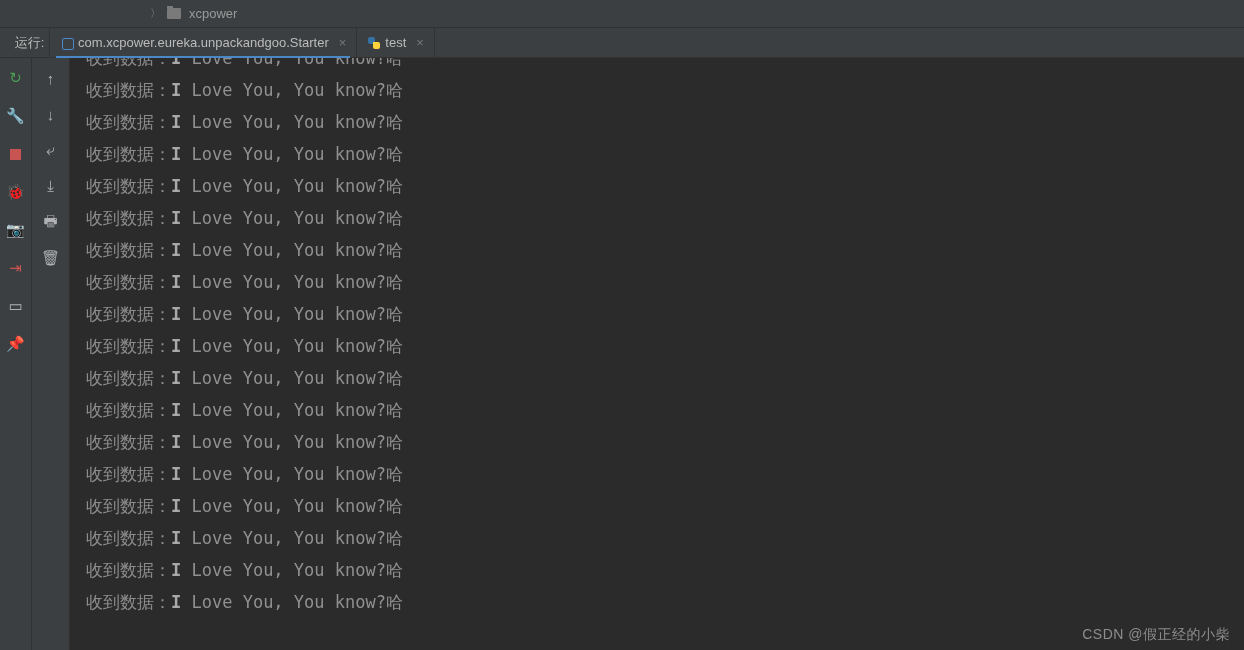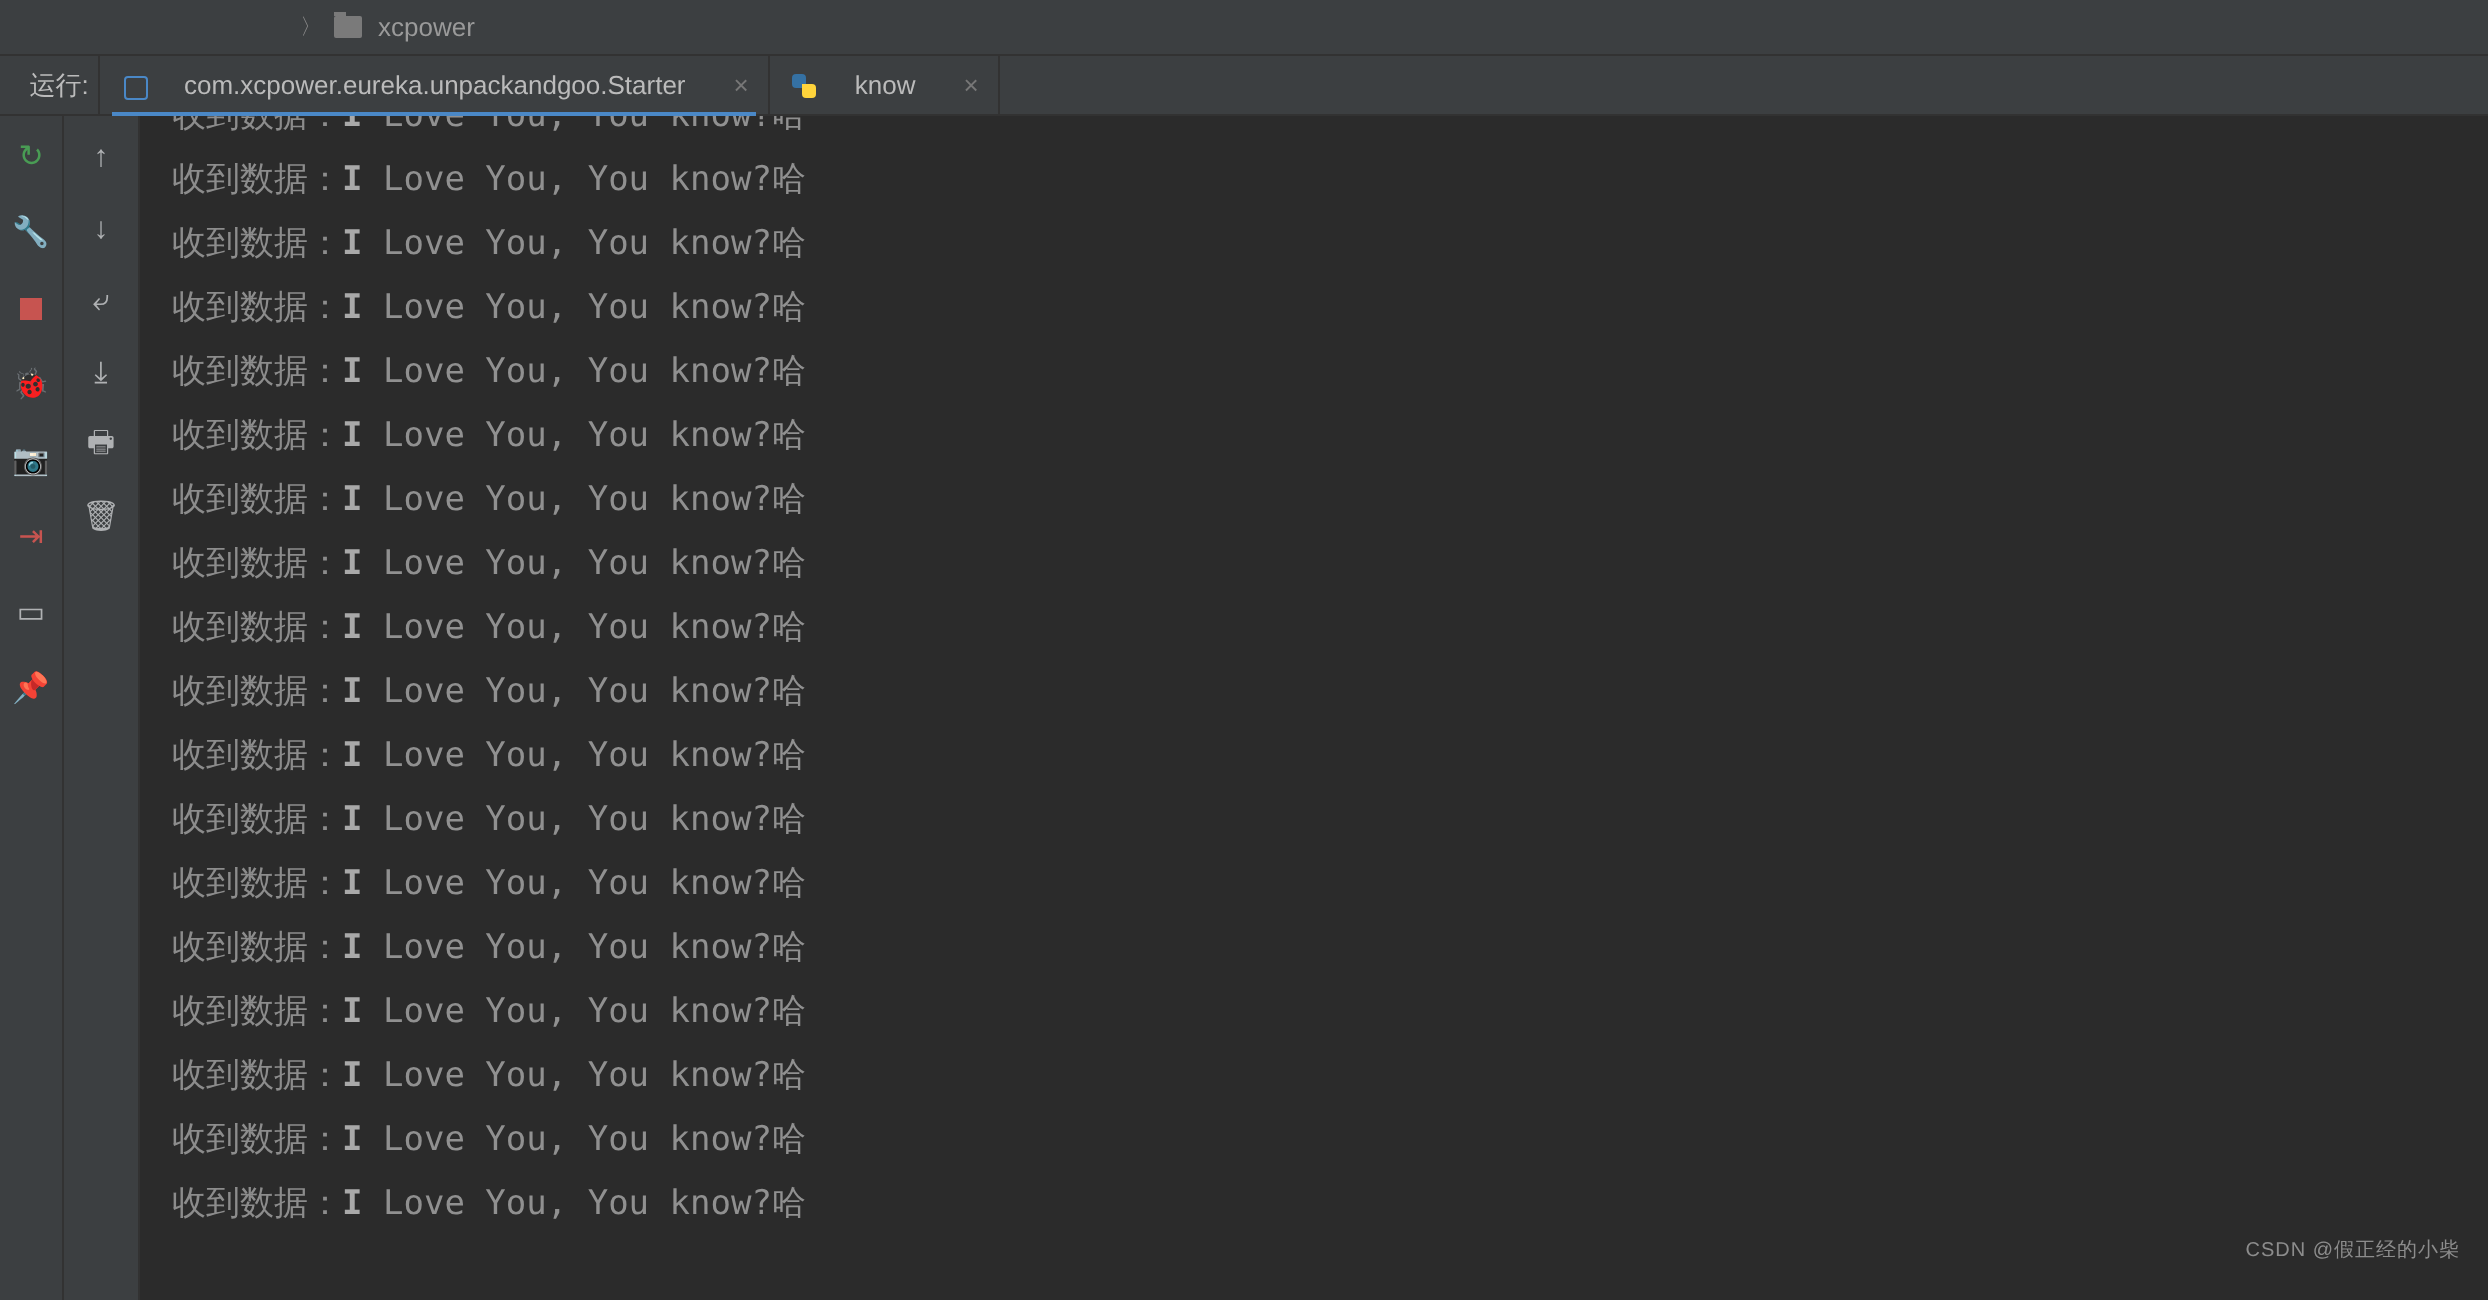--- a/index.html
+++ b/index.html
@@ -40,21 +40,21 @@
       justify-content: center;
       color: #bbbbbb;
       font-size: 13px;
       border-right: 1px solid #323232;
       padding-left: 10px;
     }
     .tab {
       display: flex;
       align-items: center;
       padding: 0 10px;
-      gap: 18px;
+      gap: 4px;
       font-size: 13px;
       color: #bbbbbb;
       cursor: pointer;
       border-right: 1px solid #323232;
       position: relative;
     }
     .tab.active::after {
       content: '';
       position: absolute;
       bottom: -1px; left: 6px; right: 6px;
@@ -134,23 +134,23 @@
       padding-top: 2px;
     }
     .console-lines .line { white-space: pre; }
     .console-lines .line .prefix { color: #8c8c8c; }
     .console-lines .line .msg-bold { color: #a9a9a9; font-weight: bold; }
     .console-lines .line .msg { color: #909090; }
     .line.cut { margin-top: -18px; }
     .watermark {
       position: absolute;
       right: 14px;
-      bottom: 18px;
+      bottom: 6px;
       color: rgba(220,220,220,0.55);
-      font-size: 10px;
+      font-size: 14px;
       font-family: "Microsoft YaHei", sans-serif;
       letter-spacing: 0.5px;
     }
   </style>
 </head>
 <body>
 
 <div class="top-breadcrumb">
   <span class="chev">〉</span>
   <span class="folder-ic"></span>
@@ -160,21 +160,21 @@
 <div class="tab-bar">
   <div class="run-label">运行:</div>
   <div id="tabs-container" style="display:flex;">
       <div class="tab active">
         <span class="ic-java"></span>
         <span>com.xcpower.eureka.unpackandgoo.Starter</span>
         <span class="close">×</span>
       </div>
       <div class="tab">
         <span class="ic-python"></span>
-        <span>know</span>
+        <span>test</span>
         <span class="close">×</span>
       </div>
     </div>
 </div>
 
 <div class="main">
   <div class="gutter-left" id="left-tb">
       <div class="tbtn green">↻</div>
       <div class="tbtn ">🔧</div>
       <div class="tbtn red">

